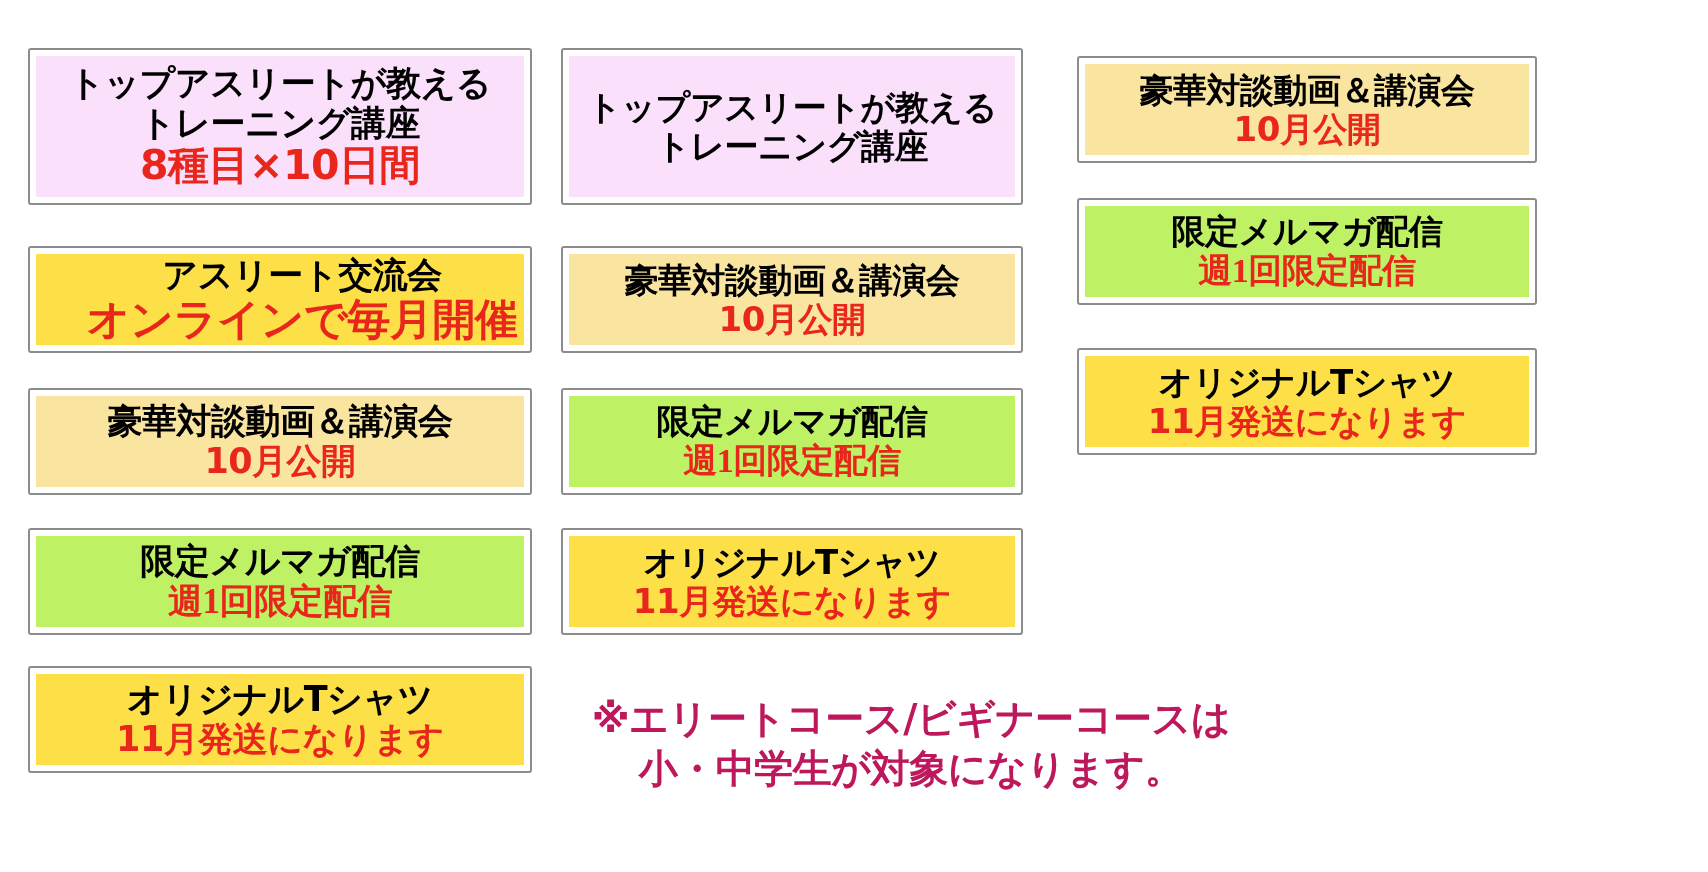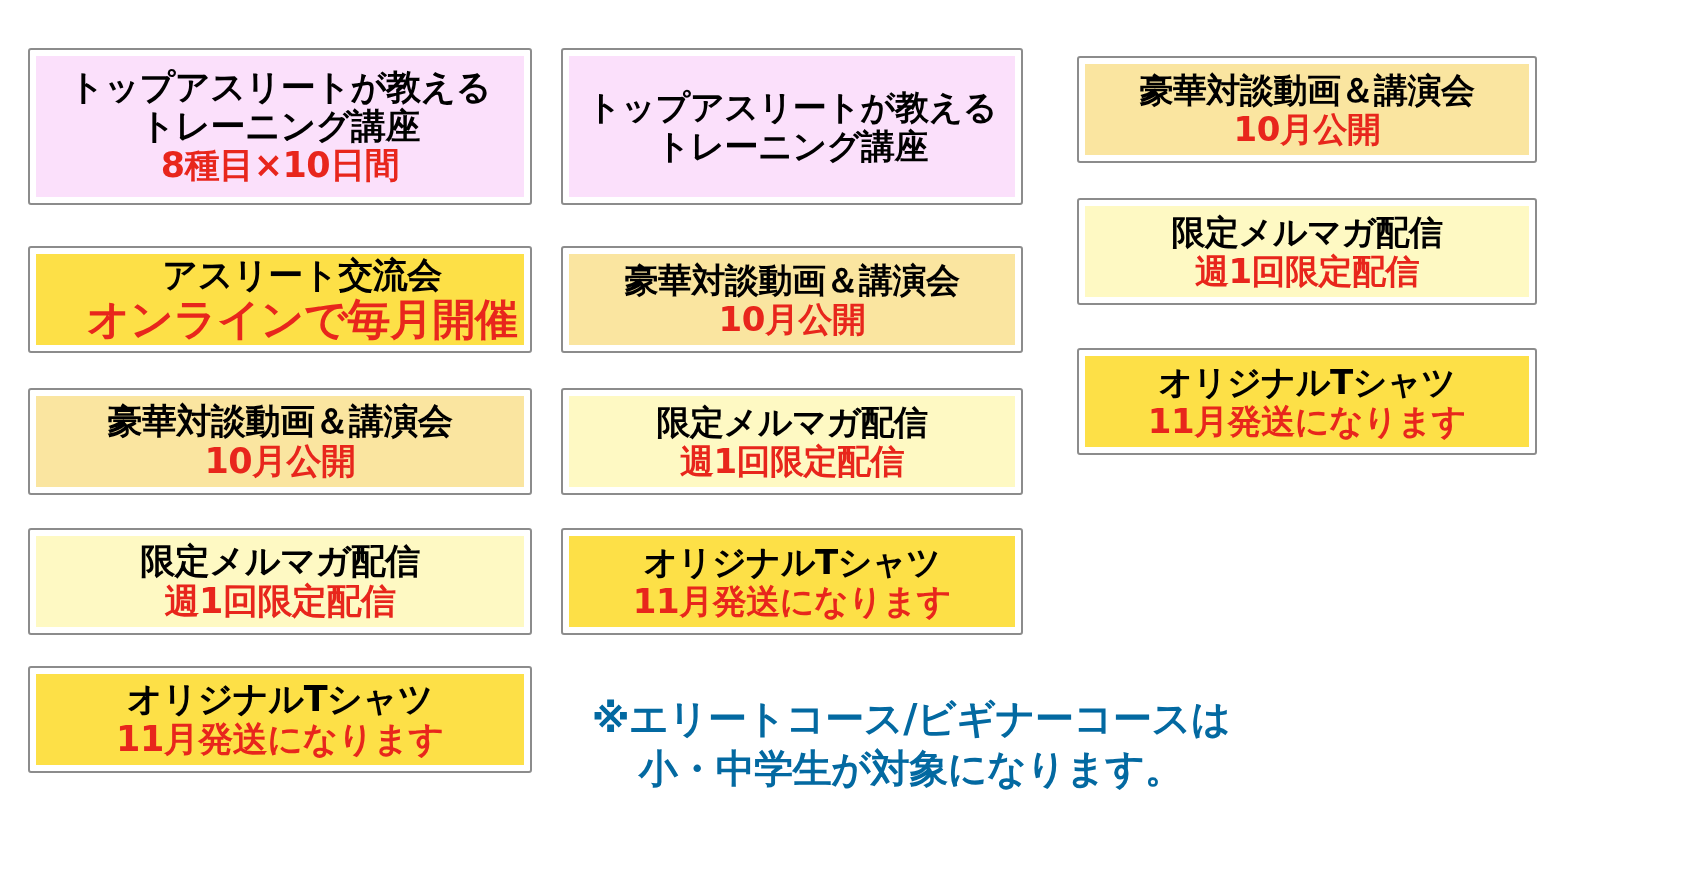--- a/index.html
+++ b/index.html
@@ -53,43 +53,43 @@
   .card-sub {
     color: #e8261c;
     font-weight: bold;
     letter-spacing: -0.5px;
   }
 
   
   .fill-pink   { background: #fbe0fb; }
   .fill-cyan   { background: #fde047; padding-left: 44px; }
   .fill-yellow { background: #fae5a0; text-align: right; }
-  .fill-green  { background: #fef9c3; }
+  .fill-green  { background: #bef264; font-family: Liberation Serif, serif; }
   .fill-blue   { background: #fde047; }
 
   
   .note {
     position: absolute;
-    color: #0369a1;
+    color: #be185d;
     font-weight: bold;
     text-align: center;
     line-height: 1.28;
     letter-spacing: -0.5px;
     white-space: pre-line;
   }
 </style>
 </head>
 <body>
 
 <div id="board">
     <div class="card" style="left: 28px; top: 48px; width: 504px; height: 157px;">
       <div class="card-inner fill-pink">
         <div class="card-title" style="font-size: 35px;">トップアスリートが教える
 トレーニング講座</div>
-        <div class="card-sub" style="font-size: 35px;">8種目×10日間</div>
+        <div class="card-sub" style="font-size: 41px;">8種目×10日間</div>
       </div>
     </div>
     <div class="card" style="left: 28px; top: 246px; width: 504px; height: 107px;">
       <div class="card-inner fill-cyan">
         <div class="card-title" style="font-size: 35px;">アスリート交流会</div>
         <div class="card-sub" style="font-size: 43px;">オンラインで毎月開催</div>
       </div>
     </div>
     <div class="card" style="left: 28px; top: 388px; width: 504px; height: 107px;">
       <div class="card-inner fill-yellow">

